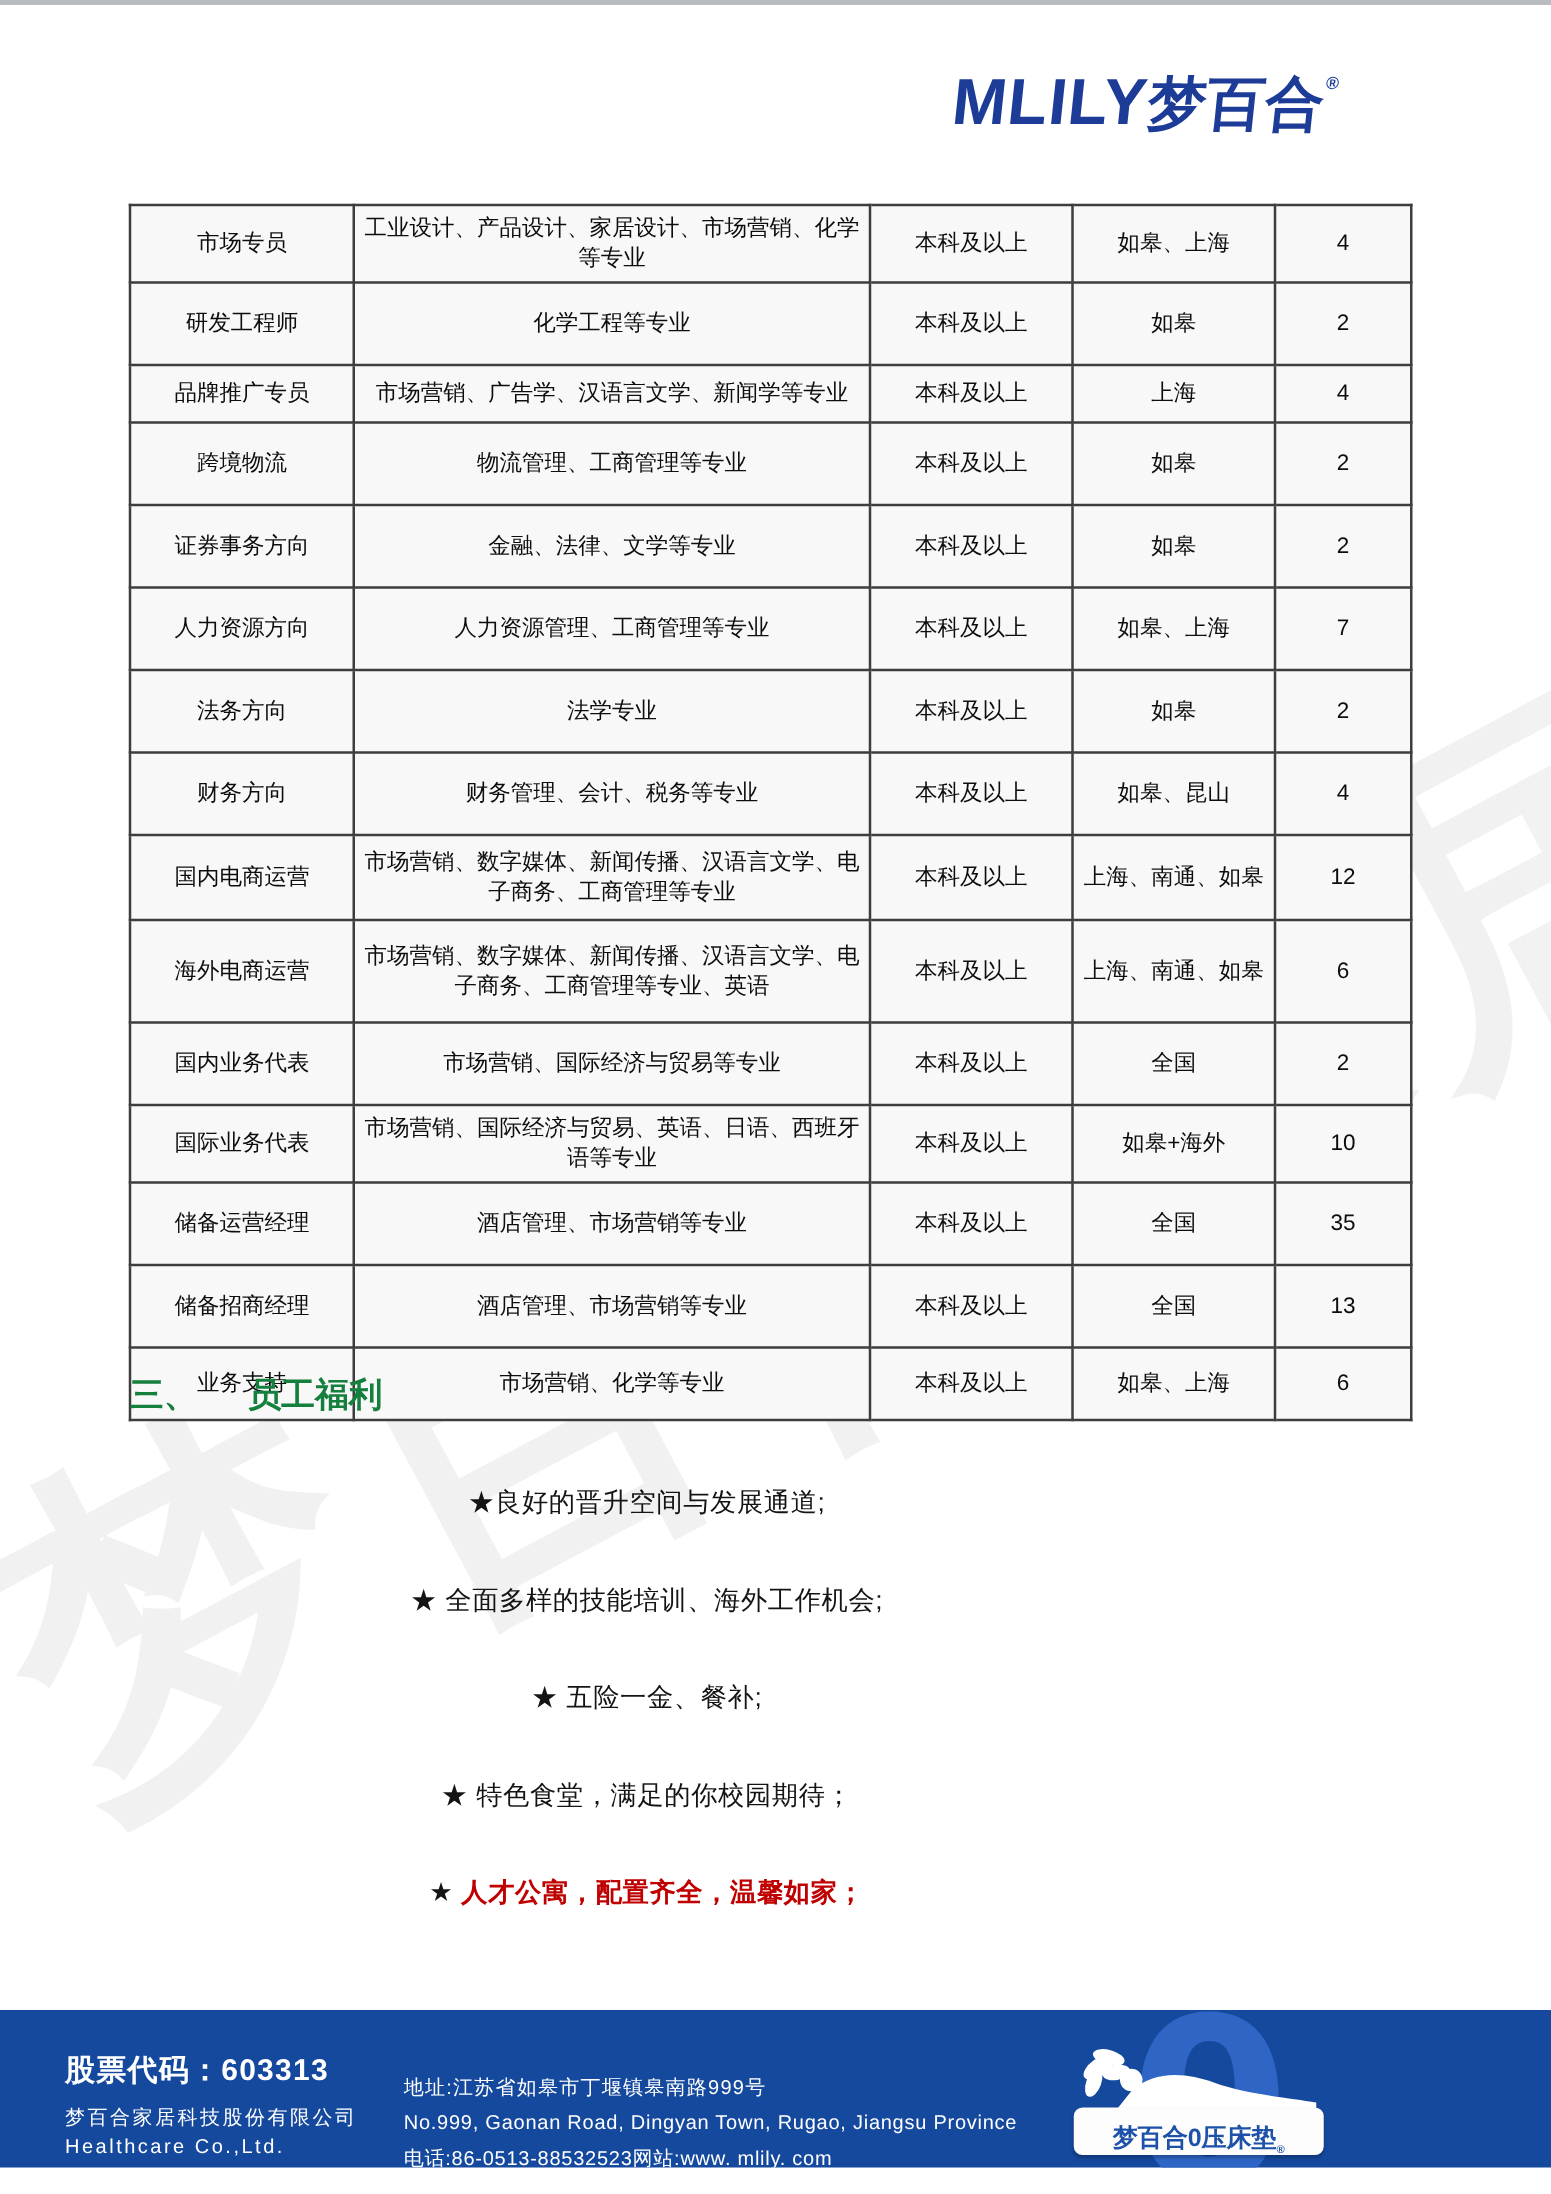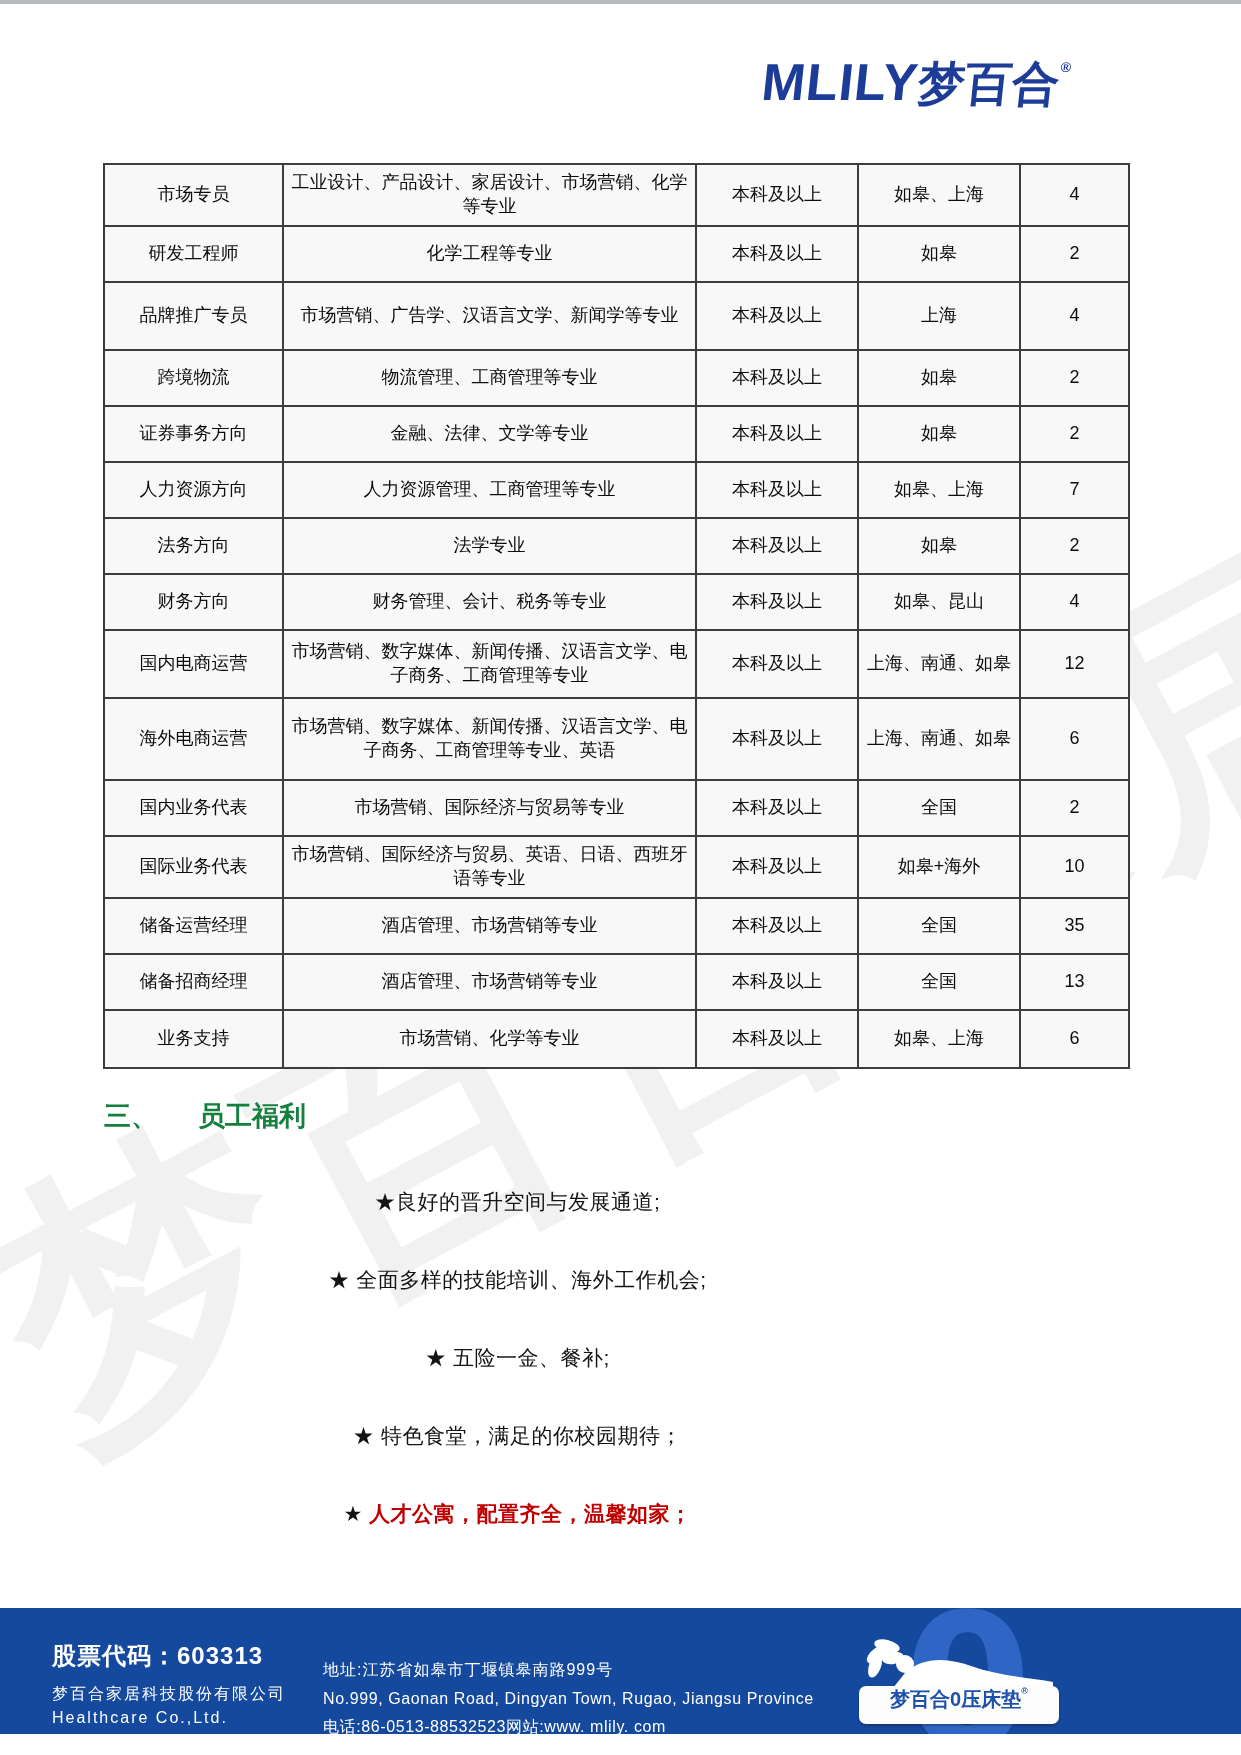--- a/index.html
+++ b/index.html
@@ -45,23 +45,23 @@
   table.jobs td {
     border:2px solid #3d3d3d;
     background:#f8f8f8;
     text-align:center; vertical-align:middle;
     font-size:18px; line-height:1.32;
     padding:3px 6px;
     color:#0d0d0d;
   }
   col.c1{width:179px;} col.c2{width:413px;} col.c3{width:162px;}
   col.c4{width:162px;} col.c5{width:109px;}
-  table.jobs tr { height:56px; }
+  table.jobs tr { height:66px; }
   table.jobs tr:nth-child(1){height:62px;}
-  table.jobs tr:nth-child(3){height:68px;}
+  table.jobs tr:nth-child(3){height:46px;}
   table.jobs tr:nth-child(9){height:68px;padding-left:19px;}
   table.jobs tr:nth-child(10){height:82px;}
   table.jobs tr:nth-child(12){height:62px;}
   table.jobs tr:nth-child(15){height:58px;}
   
   .section-heading {
     position:absolute; left:104px; top:1098px;
     font-size:27px; font-weight:bold; color:#15803d;
     white-space:nowrap;
   }
@@ -93,21 +93,21 @@
   .footer-right { position:absolute; left:845px; top:0; width:260px; height:147px; }
   .big-zero {
     position:absolute; left:58px; top:-18px;
     font-size:185px; font-weight:bold; color:#2f66c6; line-height:1;
     font-family:"DejaVu Sans", sans-serif;
   }
   .person-svg { position:absolute; left:8px; top:28px; }
   .mattress {
     position:absolute; left:14px; top:78px; width:200px; height:38px;
     background:#fdfdfd; border-radius:7px;
-    display:flex; align-items:flex-start; justify-content:center;
+    display:flex; align-items:flex-end; justify-content:center;
     box-shadow:0 2px 3px rgba(0,0,0,0.25);
   }
   .mattress .m-text { color:#1e51a8; font-size:20px; font-weight:bold; }
   .mattress .m-reg  { color:#1e51a8; font-size:9px; vertical-align:9px; font-weight:bold; }
   .slogan {
     position:absolute; left:0; top:124px; width:230px; text-align:center;
     font-size:18px; font-weight:bold; letter-spacing:3px; color:#fff;
   }
 </style>
 </head>

